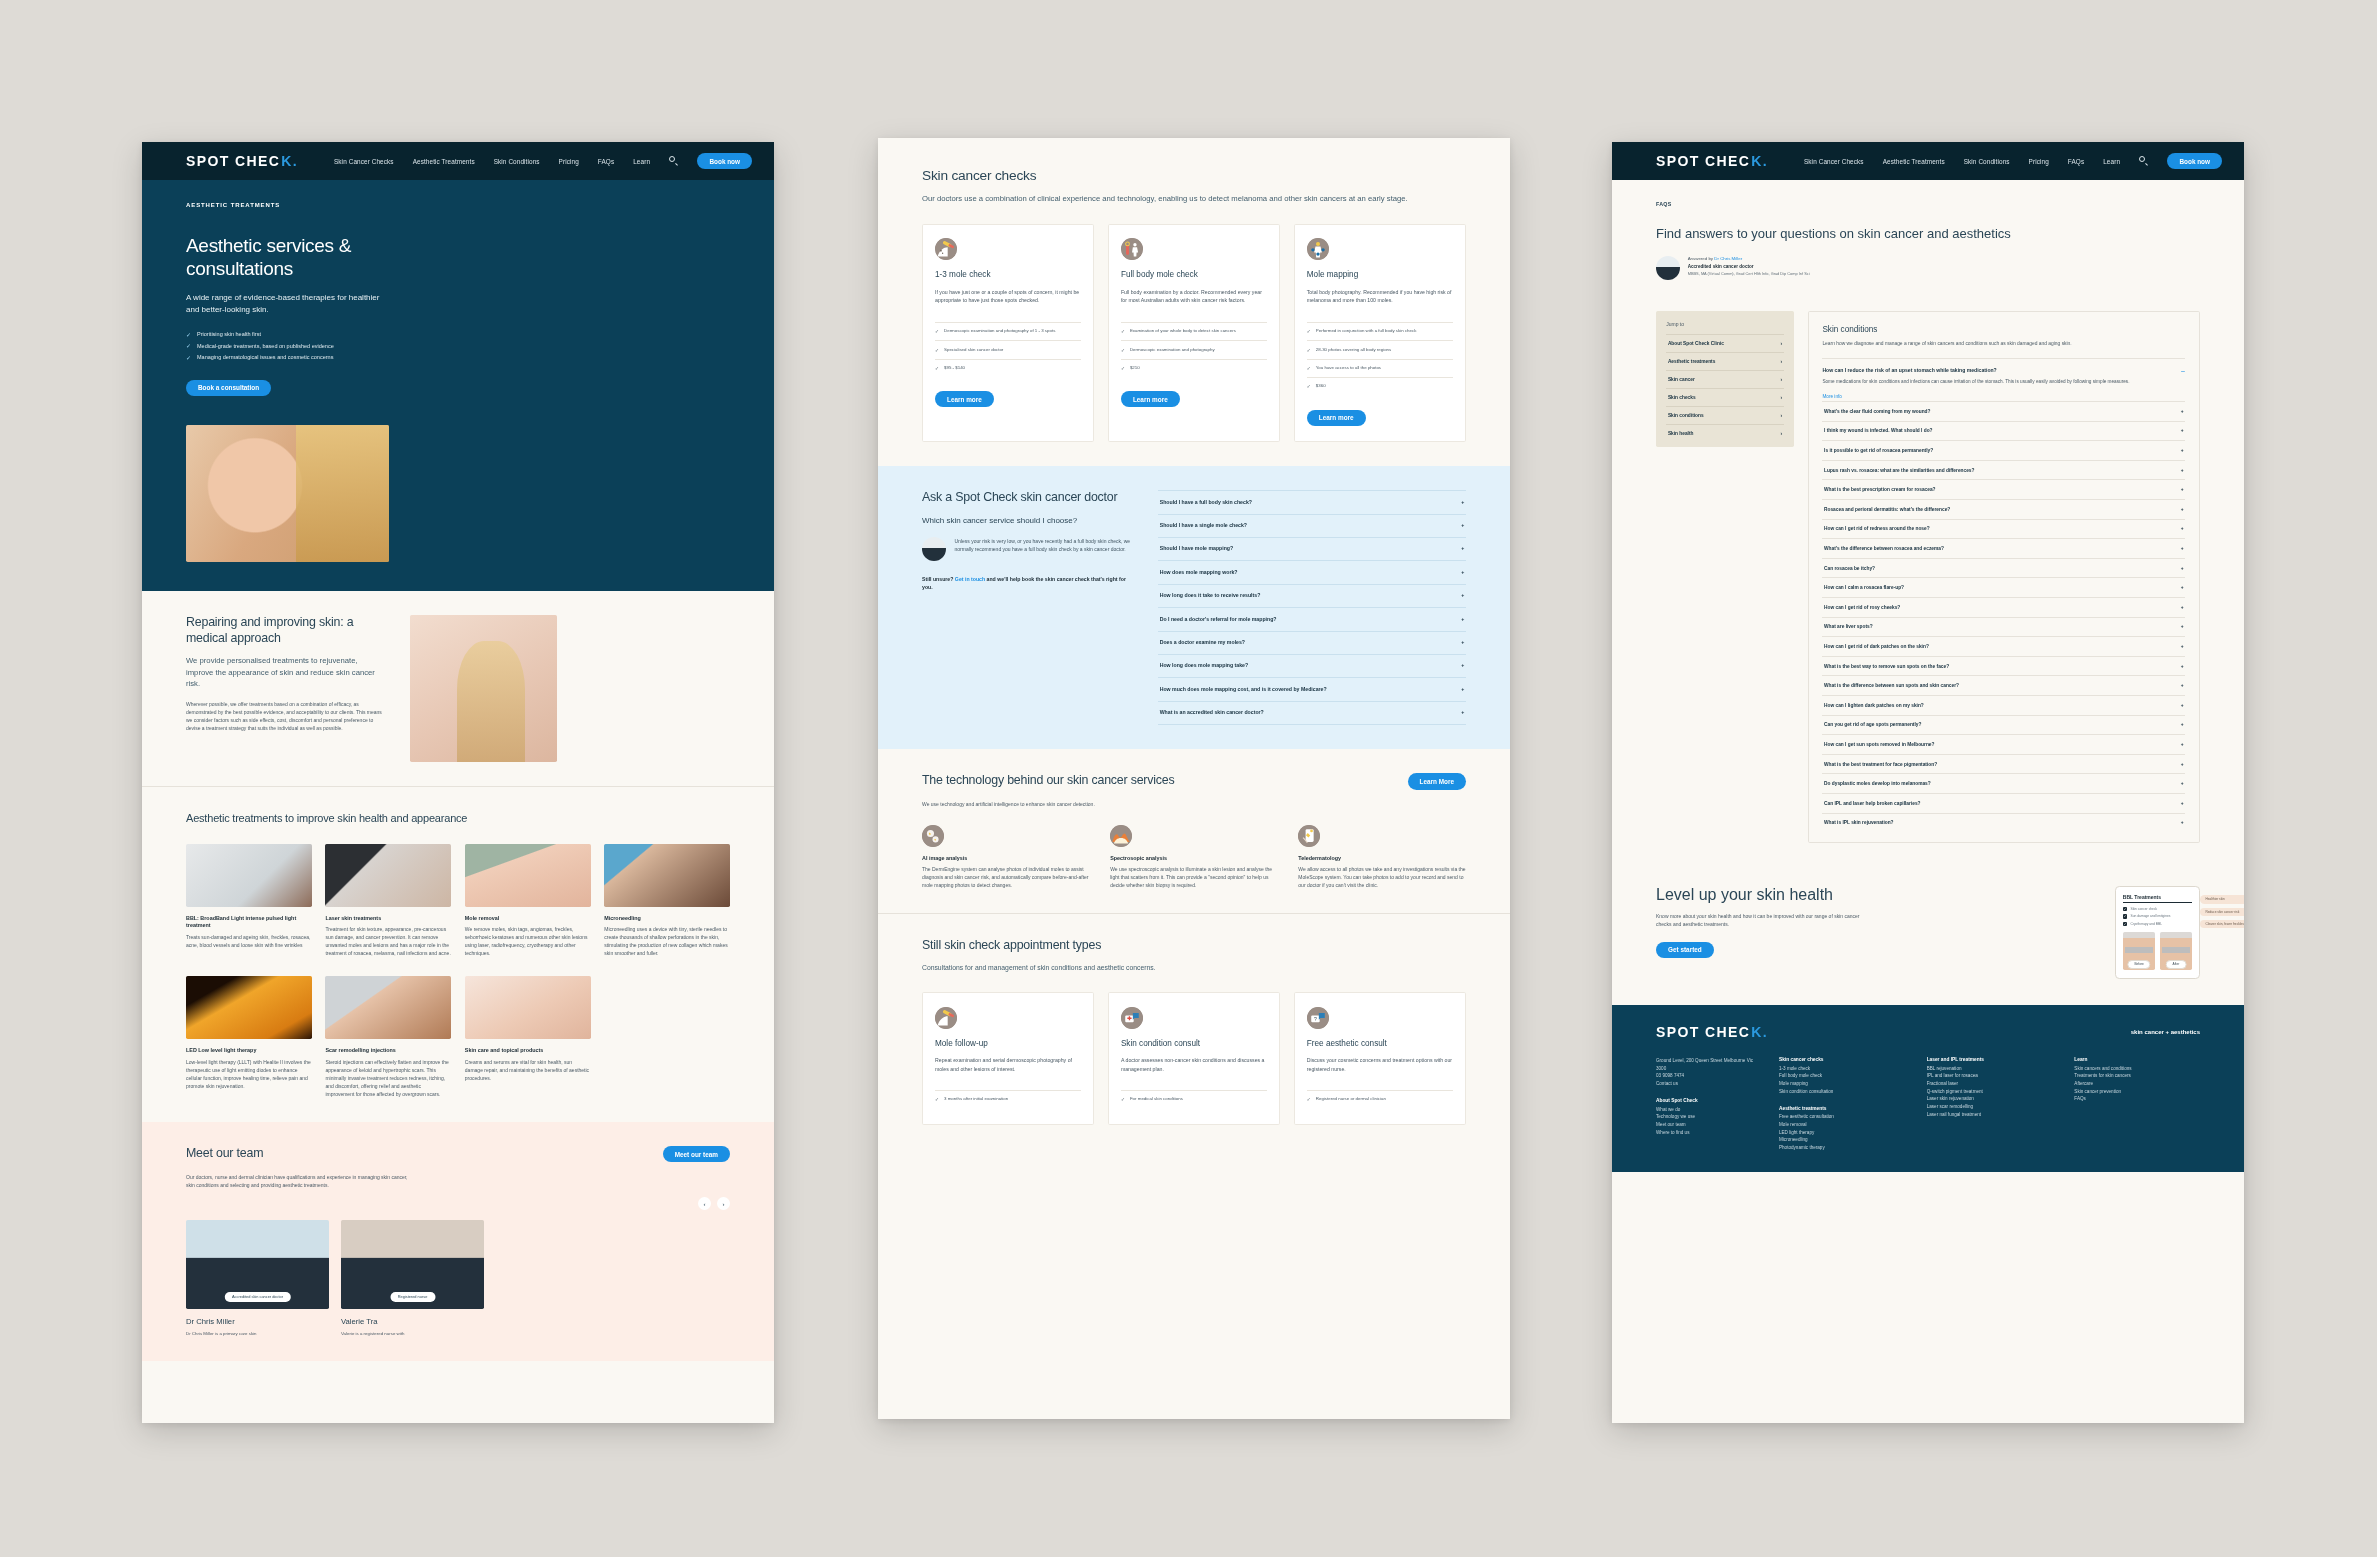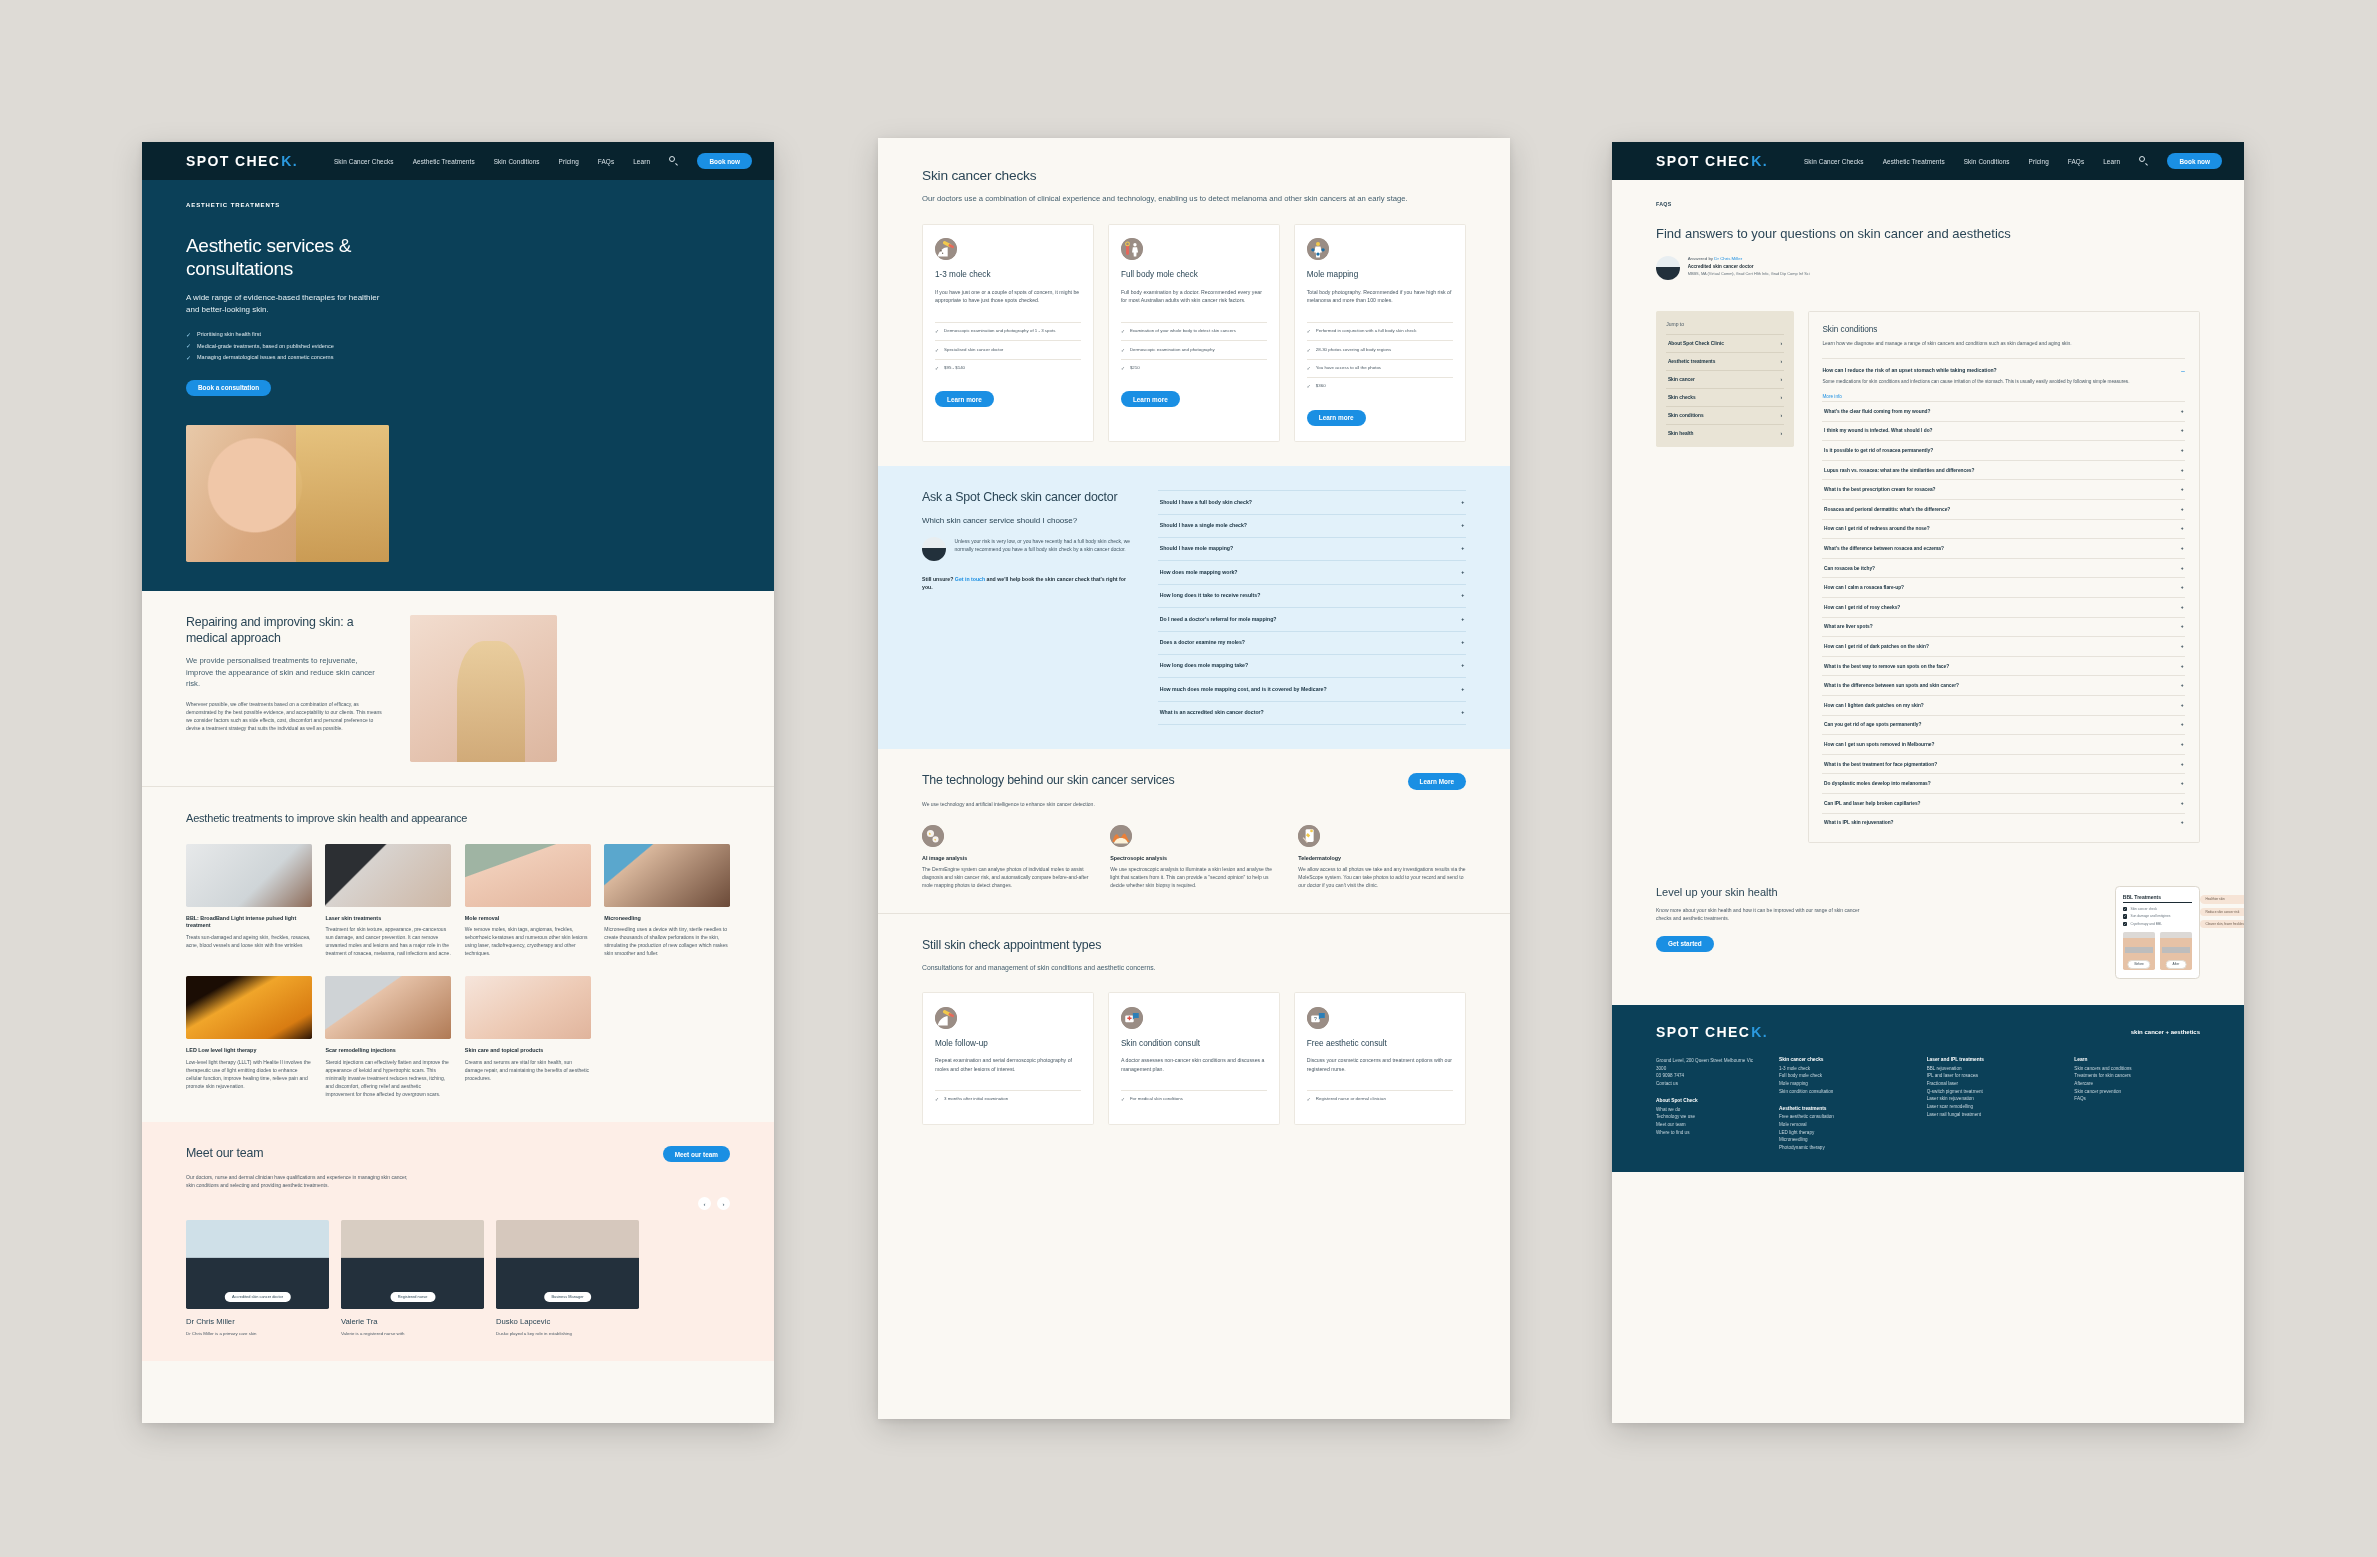--- a/index.html
+++ b/index.html
@@ -186,21 +186,21 @@
                 display: flex; justify-content: space-between; gap: 8.5px; }
   .open-a { color: #4a5964; font-size: 4.7px; line-height: 1.64; margin-top: 5.1px; }
   .more { color: #1a8fe3; font-size: 4.7px; margin-top: 6.8px; display: inline-block; }
   .qrow { border-top: 0.9px solid #e6e2da; padding: 6.8px 1.7px; display: flex;
           justify-content: space-between; align-items: center; gap: 8.5px; }
   .qrow span { color: #17303f; font-size: 4.8px; font-weight: bold; }
 
   
   .levelup { background: #faf8f3; padding: 22px 44px 26px; display: flex;
              justify-content: space-between; align-items: flex-start; gap: 20.5px; }
-  .levelup h2 { color: #2b4656; font-size: 11px; font-weight: normal; }
+  .levelup h2 { color: #2b4656; font-size: 16px; font-weight: normal; }
   .levelup p { color: #4a5964; font-size: 5px; line-height: 1.64; margin-top: 7.7px; max-width: 213px; }
   .levelup .btn-pill { margin-top: 13.7px; }
   .bbl-card { width: 85px; border: 0.9px solid #ddd8ce; background: #fff;
               border-radius: 4.3px; padding: 6.8px 6.8px 7.7px; position: relative; }
   .bbl-card .t { color: #1c2b34; font-size: 5px; font-weight: bold;
                  border-bottom: 0.9px solid #1c2b34; padding-bottom: 2.6px; }
   .bbl-card .ck { display: flex; gap: 3.4px; align-items: center; margin-top: 3.4px; }
   .bbl-card .ck i { width: 4.3px; height: 4.3px; background: #1c2b34; border-radius: 0.9px;
                     color: #fff; font-size: 3.1px; display: flex; align-items: center;
                     justify-content: center; font-style: normal; flex: none; }
@@ -353,27 +353,20 @@
             <h4>Dr Chris Miller</h4>
             <p>Dr Chris Miller is a primary care skin</p>
           </div>
         <div class="tm">
             <div class="ph pc">
               <div class="tag">Registered nurse</div>
             </div>
             <h4>Valerie Tra</h4>
             <p>Valerie is a registered nurse with</p>
           </div>
-        <div class="tm">
-            <div class="ph pd">
-              <div class="tag">Business Manager</div>
-            </div>
-            <h4>Dusko Lapcevic</h4>
-            <p>Dusko played a key role in establishing</p>
-          </div>
 
       </div>
     </div>
   </div>
 
   <div class="page p2">
     <div class="sec cream" style="padding-top:29px">
       <h2 class="h2" style="font-size:13.7px">Skin cancer checks</h2>
       <div class="sub">Our doctors use a combination of clinical experience and technology, enabling us to detect melanoma and other skin cancers at an early stage.</div>
       <div class="grid3">

